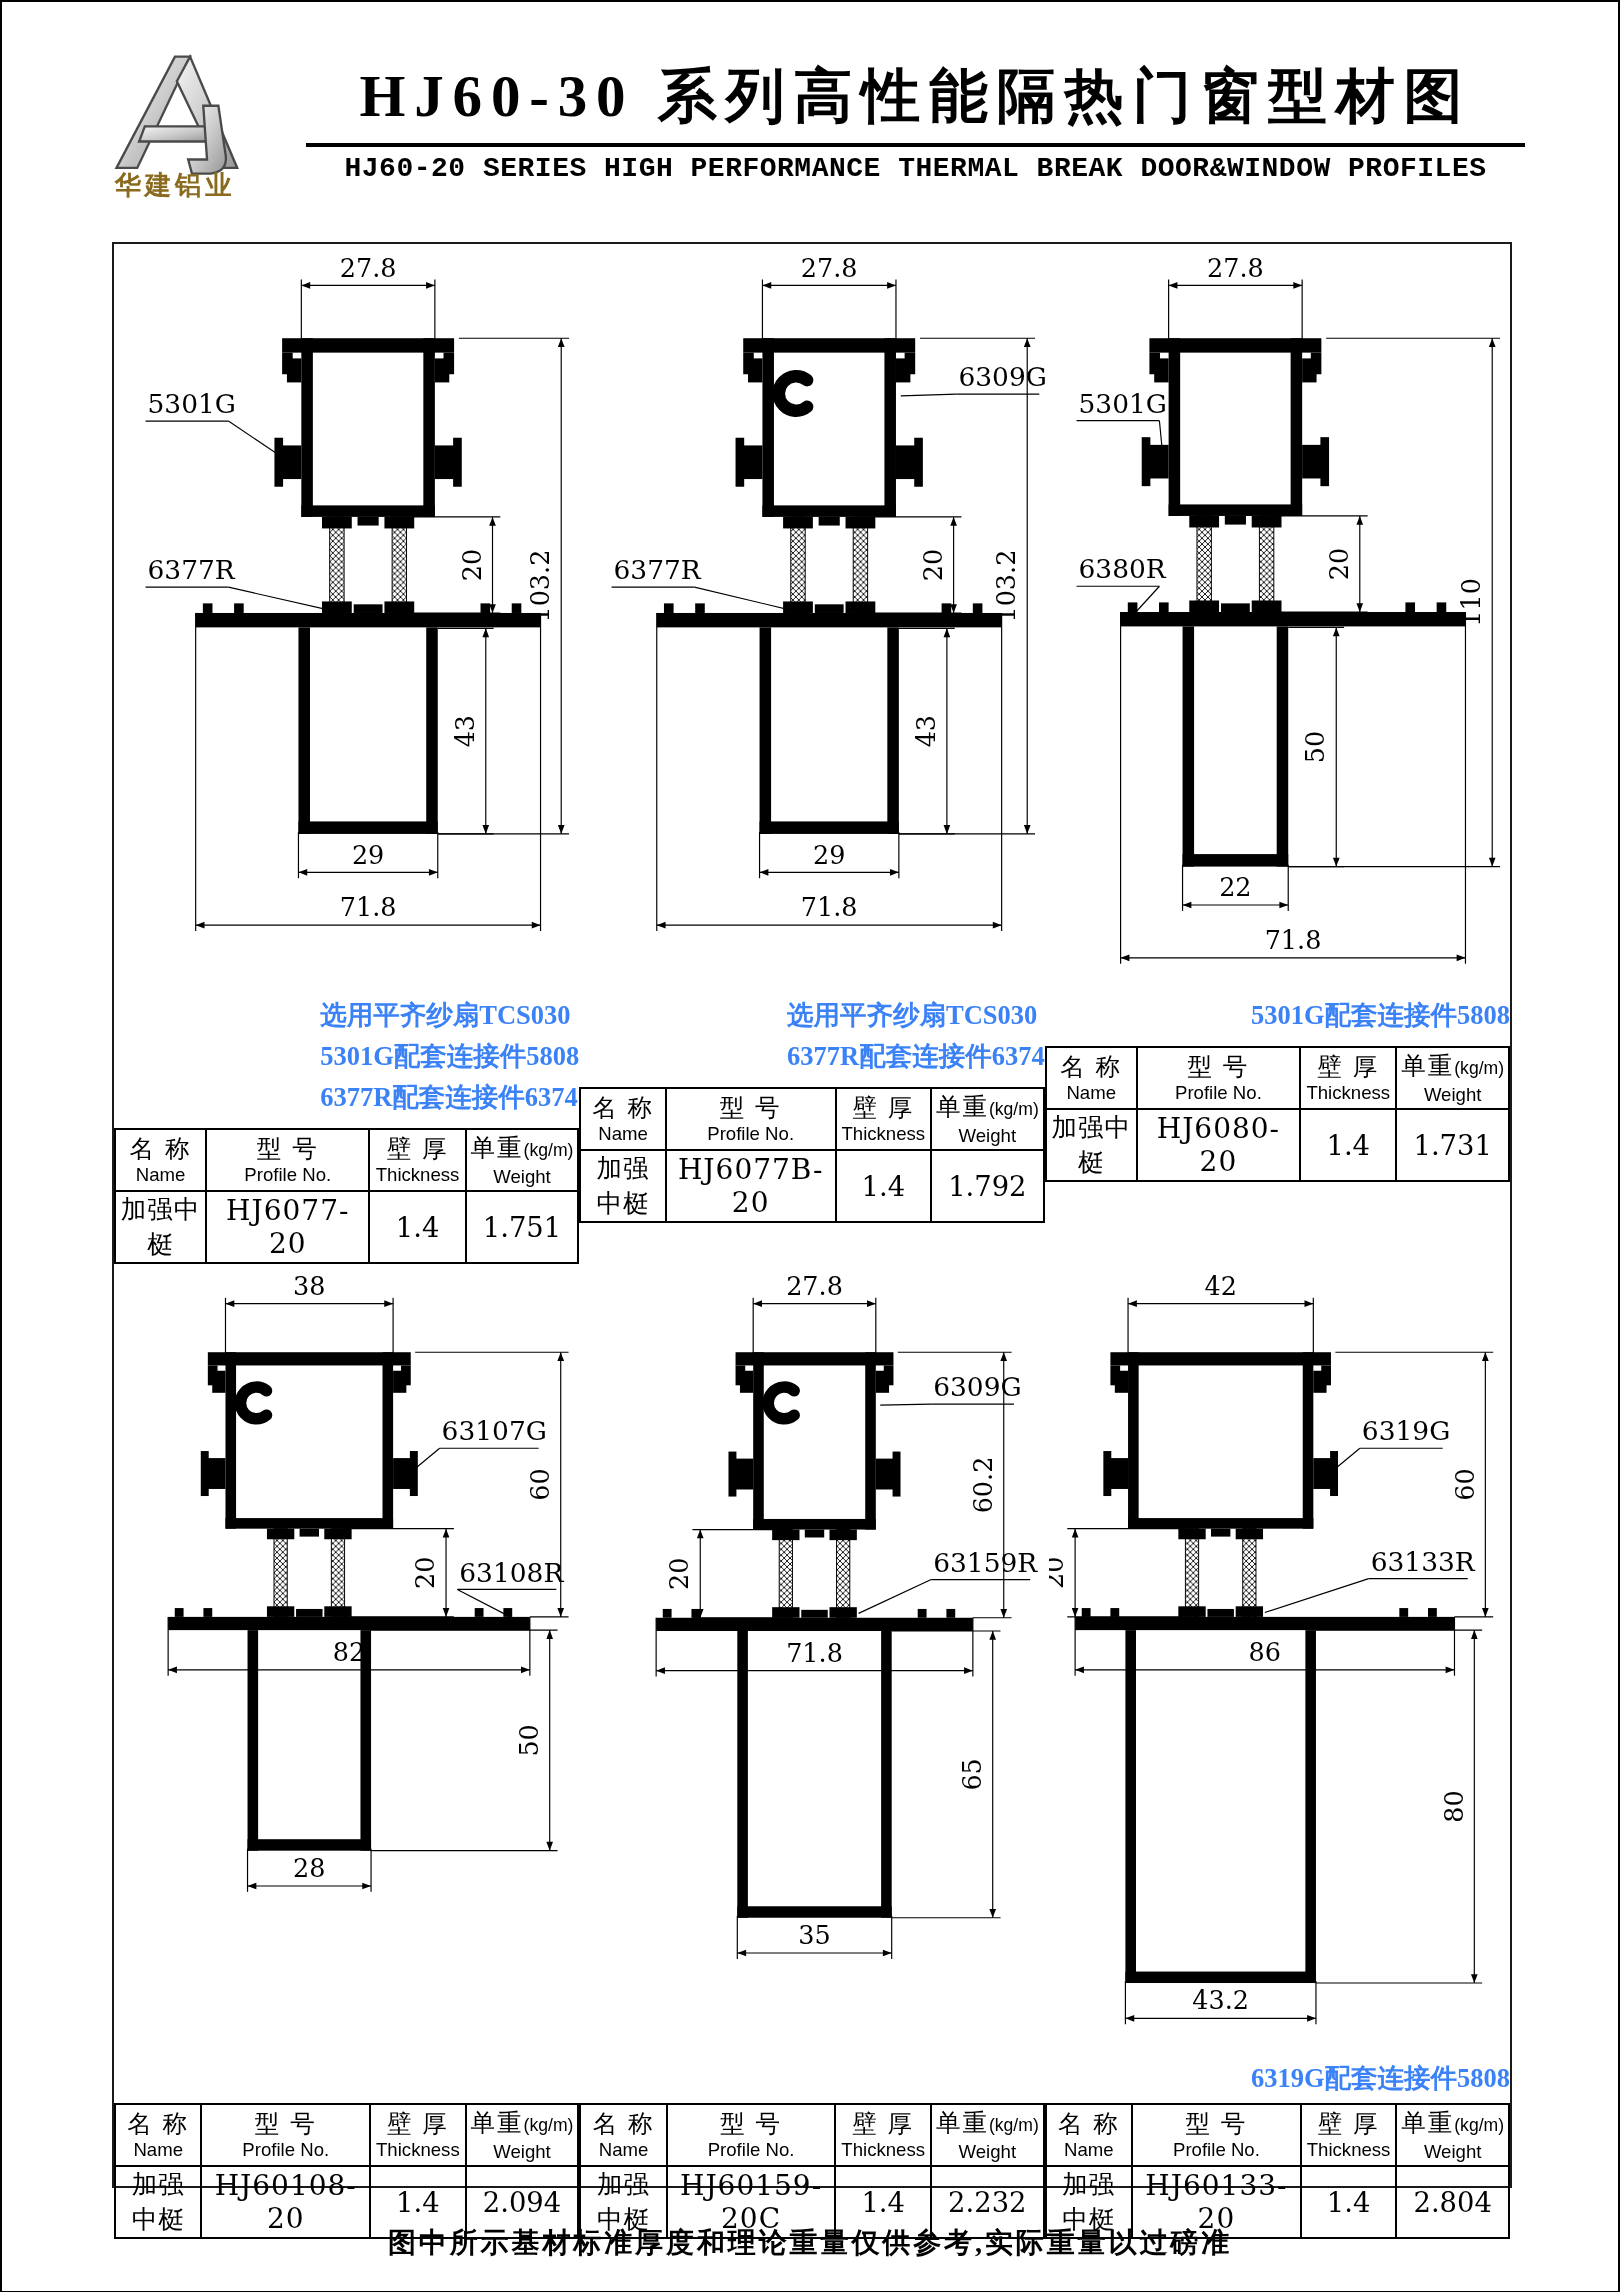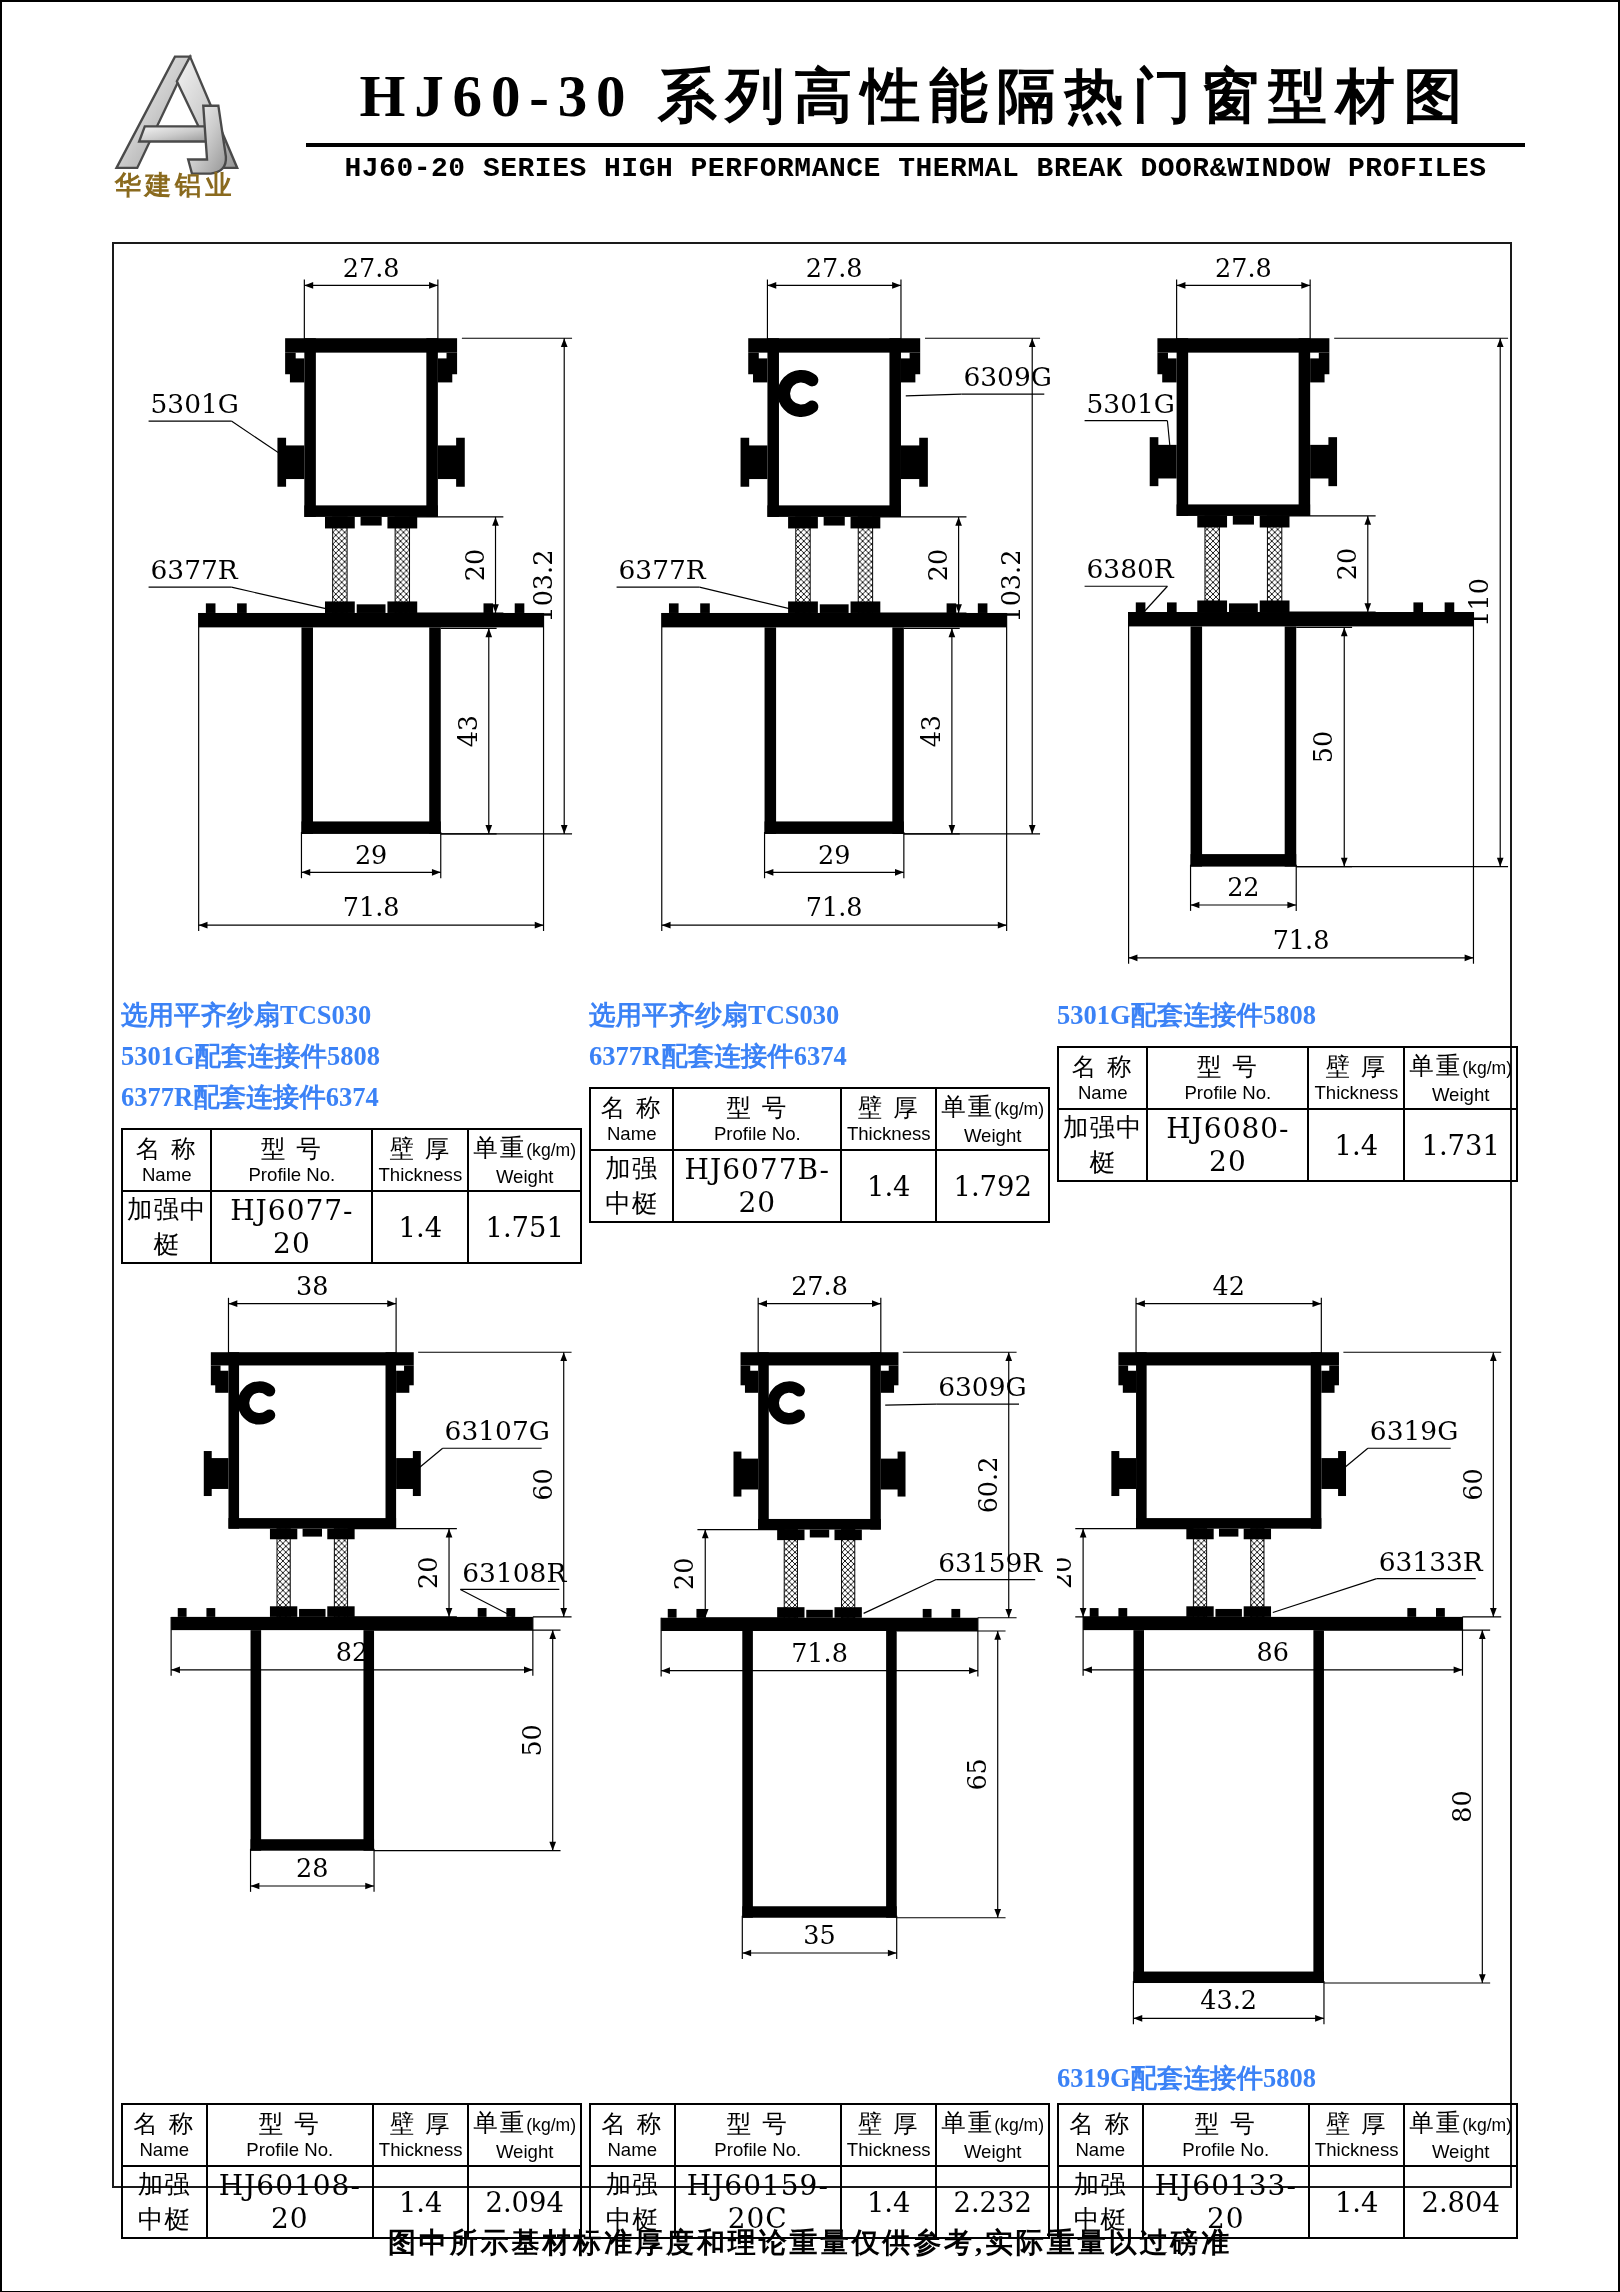--- a/index.html
+++ b/index.html
@@ -11,21 +11,21 @@
   .titles{margin-left:221px;text-align:center;}
   .title-cn{font-family:"Liberation Serif",serif;font-weight:bold;font-size:59px;
             letter-spacing:8.8px;white-space:nowrap;margin-top:7.8px;}
   .header-rule{height:3.9px;background:#000;margin-top:5.9px;}
   .title-en{font-size:28px;font-weight:bold;letter-spacing:0.5px;margin-top:6px;
             font-family:Liberation Mono, monospace;white-space:nowrap;}
   
   .frame{position:absolute;top:240px;left:110px;width:1400px;height:1946px;
          border:2px solid #1a1a1a;box-sizing:border-box;display:grid;
          grid-template-columns:1fr 1fr 1fr;padding-top:5.9px;}
-  .cell{display:flex;flex-direction:column;align-items:flex-start;padding-left:7px;}
+  .cell{display:flex;flex-direction:column;align-items:flex-end;}
   .drawing{display:block;}
   .notes{font-family:"Liberation Serif",serif;font-weight:600;font-size:26.5px;
          line-height:41px;text-align:left;color:#3b82f6;}
   .row2 .notes{margin-top:auto;}
   .row2 .spec{margin-top:3.9px;margin-bottom:9.8px;}
   .row1 .spec{margin-top:9.8px;}
   table.spec{border-collapse:collapse;}
   .spec th,.spec td{border:2px solid #000;text-align:center;vertical-align:middle;padding:0 3.9px;}
   .spec th{font-weight:normal;}
   .spec .cn{font-size:24.5px;letter-spacing:2px;white-space:nowrap;line-height:29px;padding-top:2.9px;}

